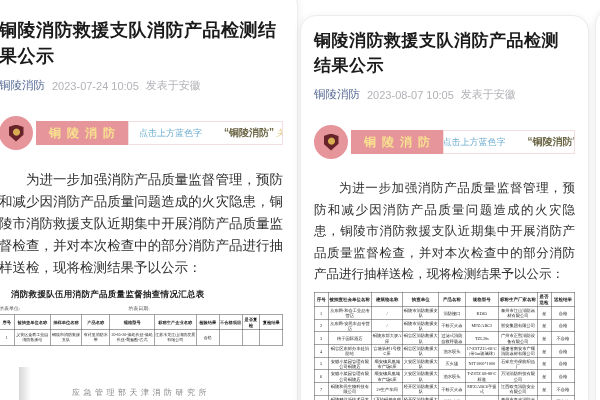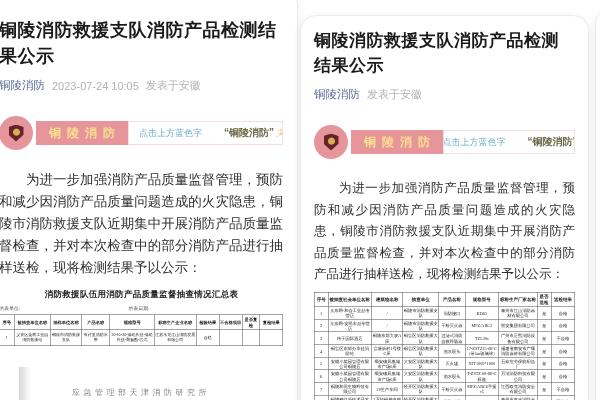--- a/index.html
+++ b/index.html
@@ -55,21 +55,21 @@
 
   .body-text{
     margin:16px 0 0 0;color:#2f2f2f;text-align:justify;text-indent:2em;
   }
   #card1 .body-text{font-size:13.5px;line-height:22px;}
   #card2 .body-text{font-size:12.5px;line-height:21.5px;}
 
   
   .scan-doc{margin-top:10px;font-family:"Liberation Serif","DejaVu Serif",serif;color:#222;}
   .doc-title{
-    text-align:center;font-weight:bold;font-size:8.5px;margin:0 0 2px 1px;letter-spacing:0.3px;
+    font-weight:bold;font-size:8.5px;margin:0 0 2px 12px;letter-spacing:0.3px;
   }
   .scaled-box{overflow:visible;}
   .shrink{width:200%;transform:scale(0.5);transform-origin:0 0;}
   .form-meta{display:flex;font-size:10px;color:#555;margin:4px 0 5px 0;}
   .form-meta .fm2{margin-left:38%;}
 
   table.doc{
     width:100%;border-collapse:collapse;table-layout:fixed;
     font-family:"Liberation Serif","DejaVu Serif",serif;
   }
@@ -174,20 +174,21 @@
         </div>
       </div>
     </div>
   </div>
 </div>
 
 <div class="card" id="card2">
   <h1 class="title">铜陵消防救援支队消防产品检测结果公示</h1>
   <div class="byline">
     <span class="src">铜陵消防</span>
+    <span class="meta">2023-08-07 10:05</span>
     <span class="meta">发表于安徽</span>
   </div>
   <div class="banner">
     <div class="logo-circle">
       <div class="shield"></div>
     </div>
     <div class="brand-strip">铜陵消防</div>
     <div class="tagline">
       <span class="tg-blue">点击上方蓝色字</span>
       <span class="tg-name">“铜陵消防”</span>

